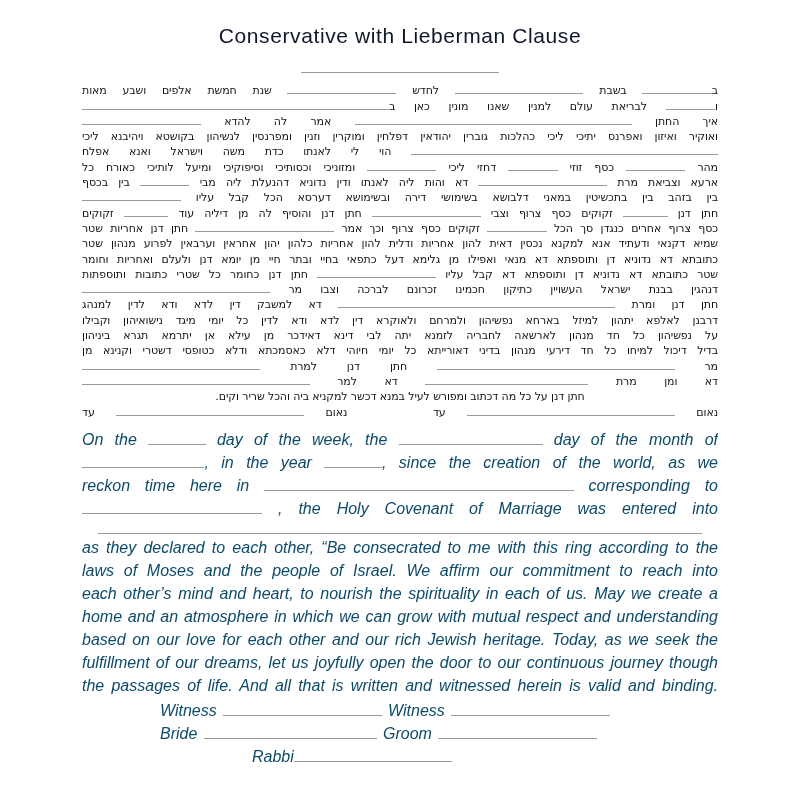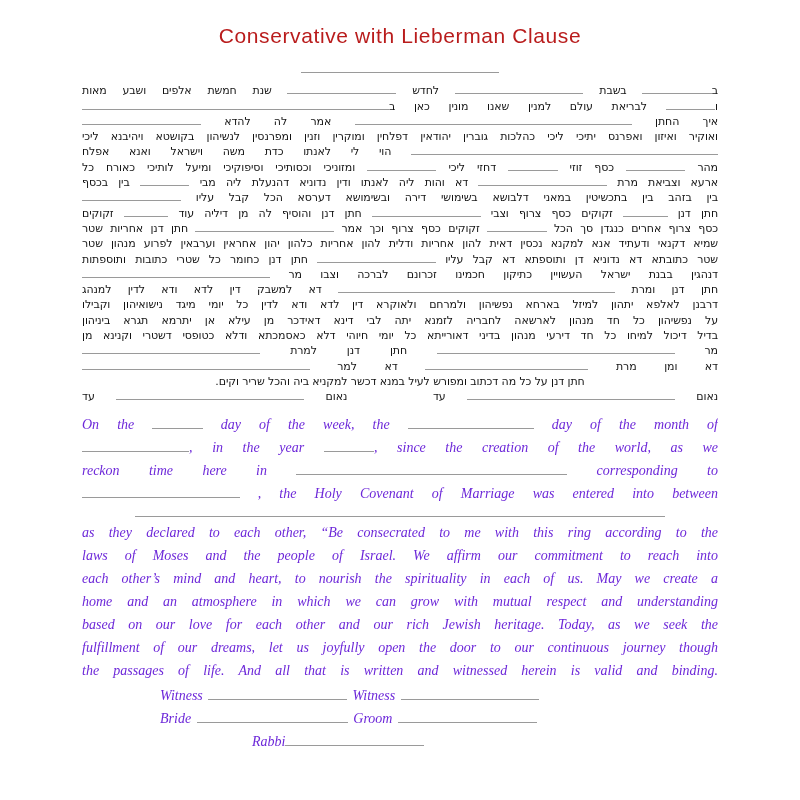--- a/index.html
+++ b/index.html
@@ -1,27 +1,27 @@
 <!DOCTYPE html>
 <html><head>
 <meta charset="utf-8">
 <style>
   html,body{margin:0;padding:0;background:#fff;}
   .page{position:relative;width:800px;height:800px;background:#ffffff;overflow:hidden;
         font-family:"DejaVu Sans",sans-serif;color:#141414;}
   .title{margin-top:24px;text-align:center;font-family:"Liberation Sans",sans-serif;
-         font-size:21px;letter-spacing:.6px;color:#b91c1c;}
+         font-size:21px;letter-spacing:.6px;color:#0f172a;}
   .content{width:636px;margin:8px auto;}
   .top-blank{margin-top:14px;}
   .he-block{margin-top:6px;}
   .line{height:15.3px;line-height:15.3px;overflow:hidden;white-space:normal;}
   .he{direction:rtl;font-size:11px;letter-spacing:-.1px;
       text-align:justify;text-align-last:justify;}
   .he.center{text-align:center;text-align-last:center;}
-  .en{font-family:Liberation Serif, serif;font-style:italic;font-size:14px;color:#6d28d9;}
+  .en{font-family:Liberation Sans, sans-serif;font-style:italic;font-size:16px;color:#0c4a6e;}
   .date{height:23px;line-height:23px;text-align:justify;text-align-last:justify;word-spacing:4px;}
   .date-block{margin-top:8px;}
   .divider{height:16px;line-height:16px;text-align:center;text-align-last:center;}
   .vow{height:23px;line-height:23px;text-align:justify;text-align-last:justify;word-spacing:1px;}
   .sig-block{margin-top:2px;}
   .sig{height:23px;line-height:23px;padding-left:78px;text-align:left;text-align-last:left;word-spacing:2px;}
   .sig.rabbi{padding-left:170px;}
   .blank{display:inline-block;border-bottom:1px solid #9a9a9a;height:.85em;}
 </style>
 </head>
@@ -39,20 +39,21 @@
       <div class="line he">ו<span class="blank" style="width:4.50em"></span> לבריאת עולם למנין שאנו מונין כאן ב<span class="blank" style="width:27.90em"></span></div>
       <div class="line he">איך החתן <span class="blank" style="width:25.20em"></span> אמר לה להדא <span class="blank" style="width:10.80em"></span></div>
       <div class="line he">ואוקיר ואיזון ואפרנס יתיכי ליכי כהלכות גוברין יהודאין דפלחין ומוקרין וזנין ומפרנסין לנשיהון בקושטא ויהיבנא ליכי</div>
       <div class="line he"><span class="blank" style="width:27.90em"></span> הוי לי לאנתו כדת משה וישראל ואנא אפלח</div>
       <div class="line he">מהר <span class="blank" style="width:5.40em"></span> כסף זוזי <span class="blank" style="width:4.50em"></span> דחזי ליכי <span class="blank" style="width:6.30em"></span> ומזוניכי וכסותיכי וסיפוקיכי ומיעל לותיכי כאורח כל</div>
       <div class="line he">ארעא וצביאת מרת <span class="blank" style="width:11.70em"></span> דא והות ליה לאנתו ודין נדוניא דהנעלת ליה מבי <span class="blank" style="width:4.50em"></span> בין בכסף</div>
       <div class="line he">בין בזהב בין בתכשיטין במאני דלבושא בשימושי דירה ובשימושא דערסא הכל קבל עליו <span class="blank" style="width:9.00em"></span></div>
       <div class="line he">חתן דנן <span class="blank" style="width:4.05em"></span> זקוקים כסף צרוף וצבי <span class="blank" style="width:9.90em"></span> חתן דנן והוסיף לה מן דיליה עוד <span class="blank" style="width:4.05em"></span> זקוקים</div>
       <div class="line he">כסף צרוף אחרים כנגדן סך הכל <span class="blank" style="width:5.40em"></span> זקוקים כסף צרוף וכך אמר <span class="blank" style="width:12.60em"></span> חתן דנן אחריות שטר</div>
       <div class="line he">שמיא דקנאי ודעתיד אנא למקנא נכסין דאית להון אחריות ודלית להון אחריות כלהון יהון אחראין וערבאין לפרוע מנהון שטר</div>
+      <div class="line he">כתובתא דא נדוניא דן ותוספתא דא מנאי ואפילו מן גלימא דעל כתפאי בחיי ובתר חיי מן יומא דנן ולעלם ואחריות וחומר</div>
       <div class="line he">שטר כתובתא דא נדוניא דן ותוספתא דא קבל עליו <span class="blank" style="width:10.80em"></span> חתן דנן כחומר כל שטרי כתובות ותוספתות</div>
       <div class="line he">דנהגין בבנת ישראל העשויין כתיקון חכמינו זכרונם לברכה וצבו מר <span class="blank" style="width:17.10em"></span></div>
       <div class="line he">חתן דנן ומרת <span class="blank" style="width:25.20em"></span> דא למשבק דין לדא ודא לדין למנהג</div>
       <div class="line he">דרבנן לאלפא יתהון למיזל בארחא נפשיהון ולמרחם ולאוקרא דין לדא ודא לדין כל יומי מיגד נישואיהון וקבילו</div>
       <div class="line he">על נפשיהון כל חד מנהון לארשאה לחבריה לזמנא יתה לבי דינא דאידכר מן עילא אן יתרמא תגרא ביניהון</div>
       <div class="line he">בדיל דיכול למיחו כל חד דירעי מנהון בדיני דאורייתא כל יומי חיוהי דלא כאסמכתא ודלא כטופסי דשטרי וקנינא מן</div>
       <div class="line he">מר <span class="blank" style="width:21.60em"></span> חתן דנן למרת <span class="blank" style="width:16.20em"></span></div>
       <div class="line he">דא ומן מרת <span class="blank" style="width:14.85em"></span> דא למר <span class="blank" style="width:20.70em"></span></div>
       <div class="line he center">חתן דנן על כל מה דכתוב ומפורש לעיל במנא דכשר למקניא ביה והכל שריר וקים.</div>
       <div class="line he">נאום <span class="blank" style="width:18.90em"></span> עד&nbsp;&nbsp;&nbsp;&nbsp;נאום <span class="blank" style="width:17.10em"></span> עד</div>

